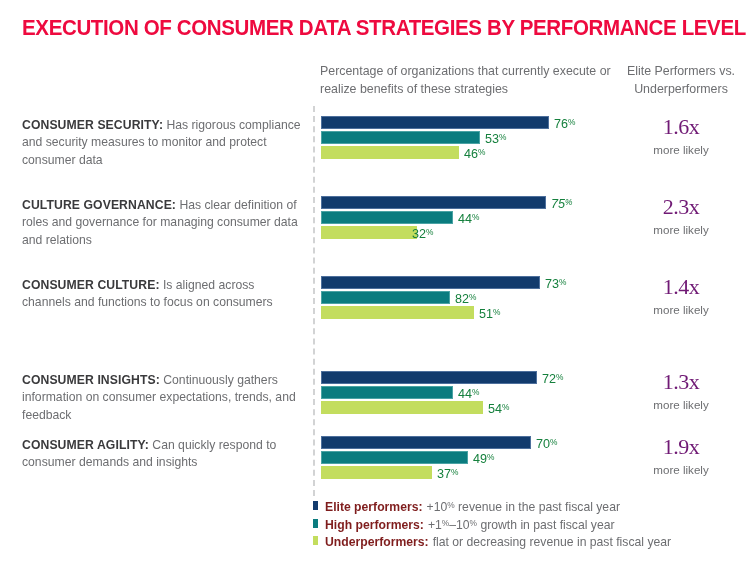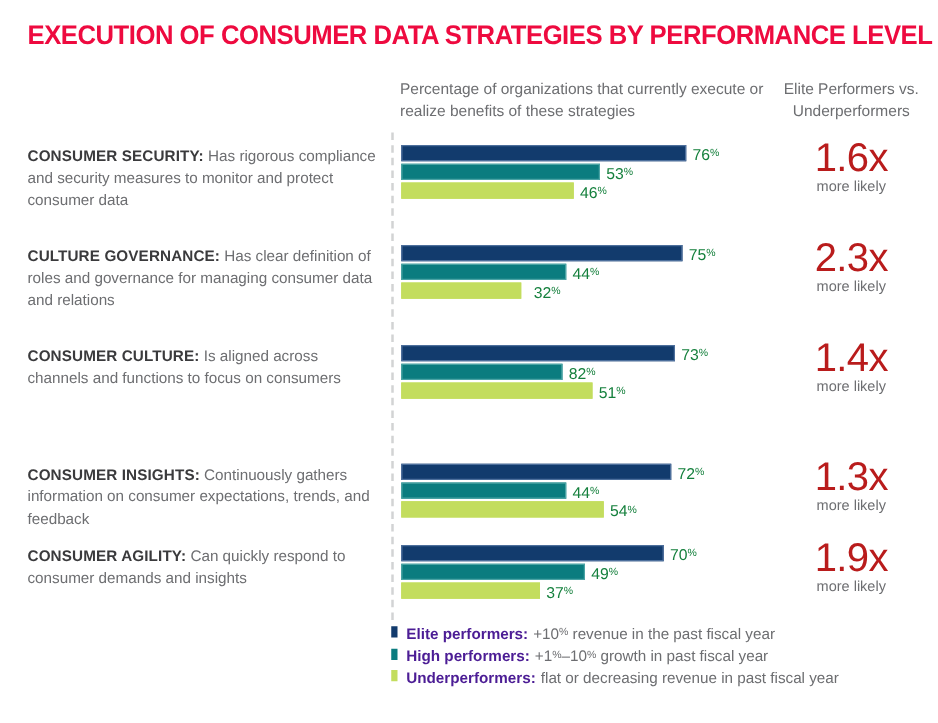--- a/index.html
+++ b/index.html
@@ -119,24 +119,24 @@
   }
 
   .ratio {
     position: absolute;
     left: 618px;
     top: 6px;
     width: 126px;
     text-align: center;
   }
   .ratio-num {
-    font-family: Liberation Sans, sans-serif;
-    font-size: 32px;
+    font-family: Liberation Serif, serif;
+    font-size: 22px;
     line-height: 29px;
-    color: #b91c1c;
+    color: #701a75;
     letter-spacing: -0.5px;
   }
   .ratio-sub {
     font-size: 11.6px;
     line-height: 15px;
     color: #6d6e71;
     margin-top: 1px;
   }
 
   
@@ -159,21 +159,21 @@
     margin-right: 7px;
     flex: 0 0 auto;
     position: relative;
     top: -1px;
   }
   .legend-swatch.elite { background: #123b6d; }
   .legend-swatch.high  { background: #0b7c7f; }
   .legend-swatch.under { background: #c3dd5e; }
   .legend-name {
     font-weight: bold;
-    color: #4c1d95;
+    color: #7f1d1d;
     margin-right: 4px;
   }
 </style>
 </head>
 <body>
 
 <div class="title">EXECUTION OF CONSUMER DATA STRATEGIES BY PERFORMANCE LEVEL</div>
 
 <div class="col-head-mid">Percentage of organizations that currently execute or realize benefits of these strategies</div>
 <div class="col-head-right">Elite Performers vs. Underperformers</div>
@@ -200,29 +200,29 @@
       <div class="ratio">
         <div class="ratio-num">1.6x</div>
         <div class="ratio-sub">more likely</div>
       </div>
     </div>
     <div class="row" style="top: 186px;">
       <div class="row-label"><span class="lead">CULTURE GOVERNANCE:</span><span> Has clear definition of roles and governance for managing consumer data and relations</span></div>
       <div class="bars">
         <div class="barline">
           <div class="bar elite" style="width: 225px;"></div>
-          <div class="bar-val" style="left: 230px;"><span>75</span><span class="pct">%</span></div>
+          <div class="bar-val" style="left: 230px; font-style: italic;"><span>75</span><span class="pct">%</span></div>
         </div>
         <div class="barline">
           <div class="bar high" style="width: 132px;"></div>
           <div class="bar-val" style="left: 137px;"><span>44</span><span class="pct">%</span></div>
         </div>
         <div class="barline">
           <div class="bar under" style="width: 96px;"></div>
-          <div class="bar-val" style="left: 106px;"><span>32</span><span class="pct">%</span></div>
+          <div class="bar-val" style="left: 91px;"><span>32</span><span class="pct">%</span></div>
         </div>
       </div>
       <div class="ratio">
         <div class="ratio-num">2.3x</div>
         <div class="ratio-sub">more likely</div>
       </div>
     </div>
     <div class="row" style="top: 266px;">
       <div class="row-label"><span class="lead">CONSUMER CULTURE:</span><span> Is aligned across channels and functions to focus on consumers</span></div>
       <div class="bars">

